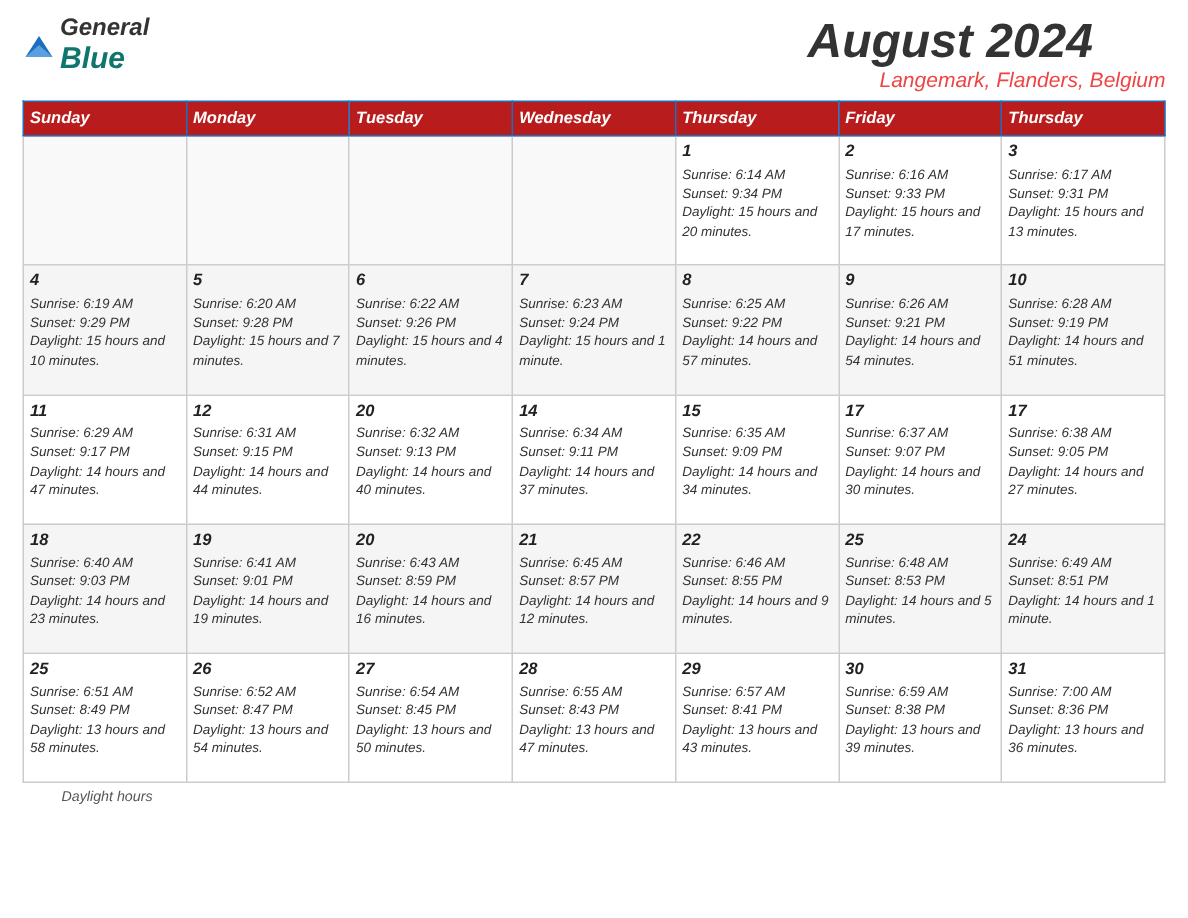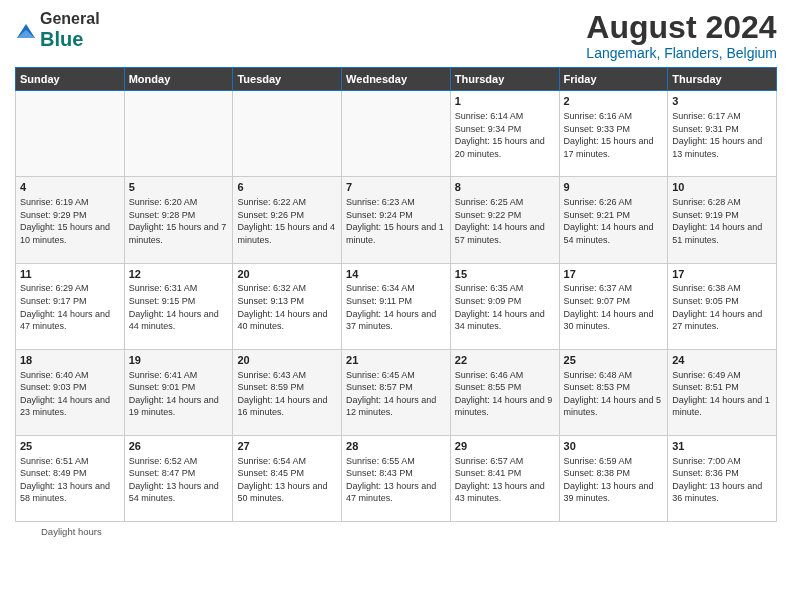--- a/index.html
+++ b/index.html
@@ -9,20 +9,21 @@
       width: 792px;
       height: 612px;
       overflow: hidden;
     }
     .page {
       width: 792px;
       height: 547px;
       padding: 10px 15px 10px 15px;
       display: flex;
       flex-direction: column;
+      font-style: italic;
     }
     .header {
       display: flex;
       justify-content: space-between;
       align-items: flex-start;
       margin-bottom: 6px;
     }
     .logo {
       display: flex;
       align-items: center;
@@ -35,30 +36,31 @@
     .title-block {
     }
     .main-title {
       font-size: 32px;
       font-weight: bold;
       color: #333;
       line-height: 1.1;
     }
     .subtitle {
       font-size: 14px;
-      color: #0369a1;
+      color: #ef4444;
+      margin-left: 48px;
     }
     .calendar {
       flex: 1;
       border-collapse: collapse;
       width: 100%;
       font-size: 9.5px;
     }
     .calendar th {
-      background-color: #404040;
+      background-color: #b91c1c;
       color: #fff;
       padding: 5px 4px;
       text-align: left;
       font-size: 11px;
       border: 1px solid #1a6fbe;
     }
     .calendar td {
       border: 1px solid #ccc;
       vertical-align: top;
       padding: 3px 4px;

